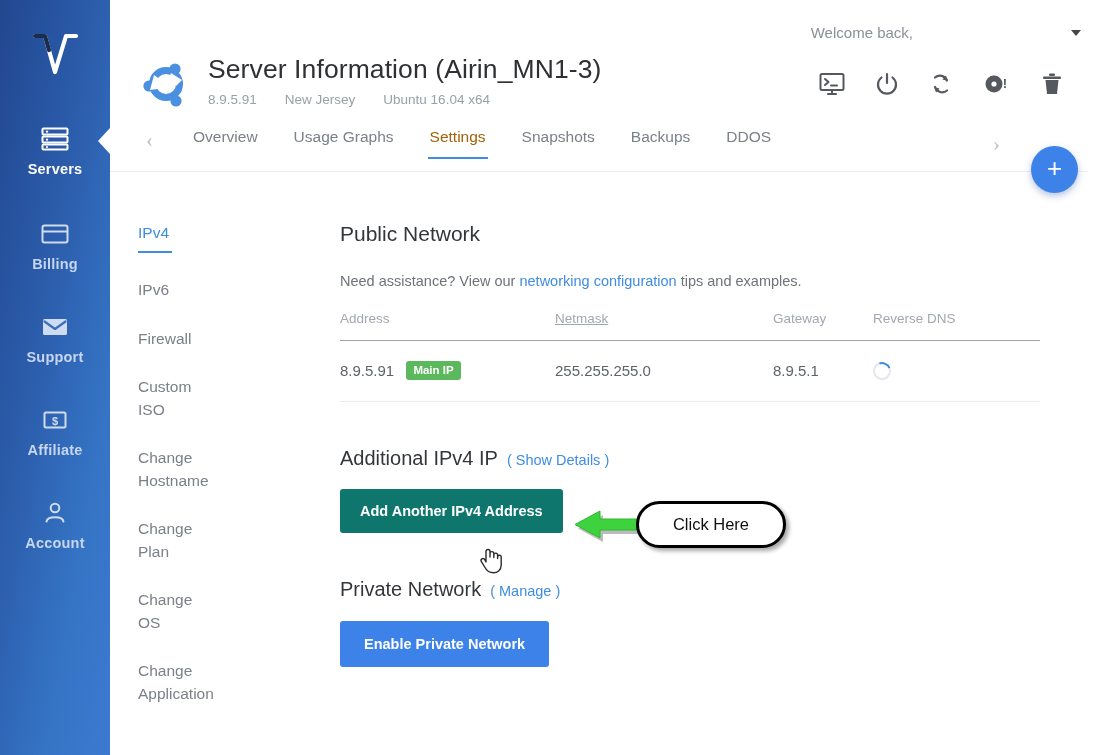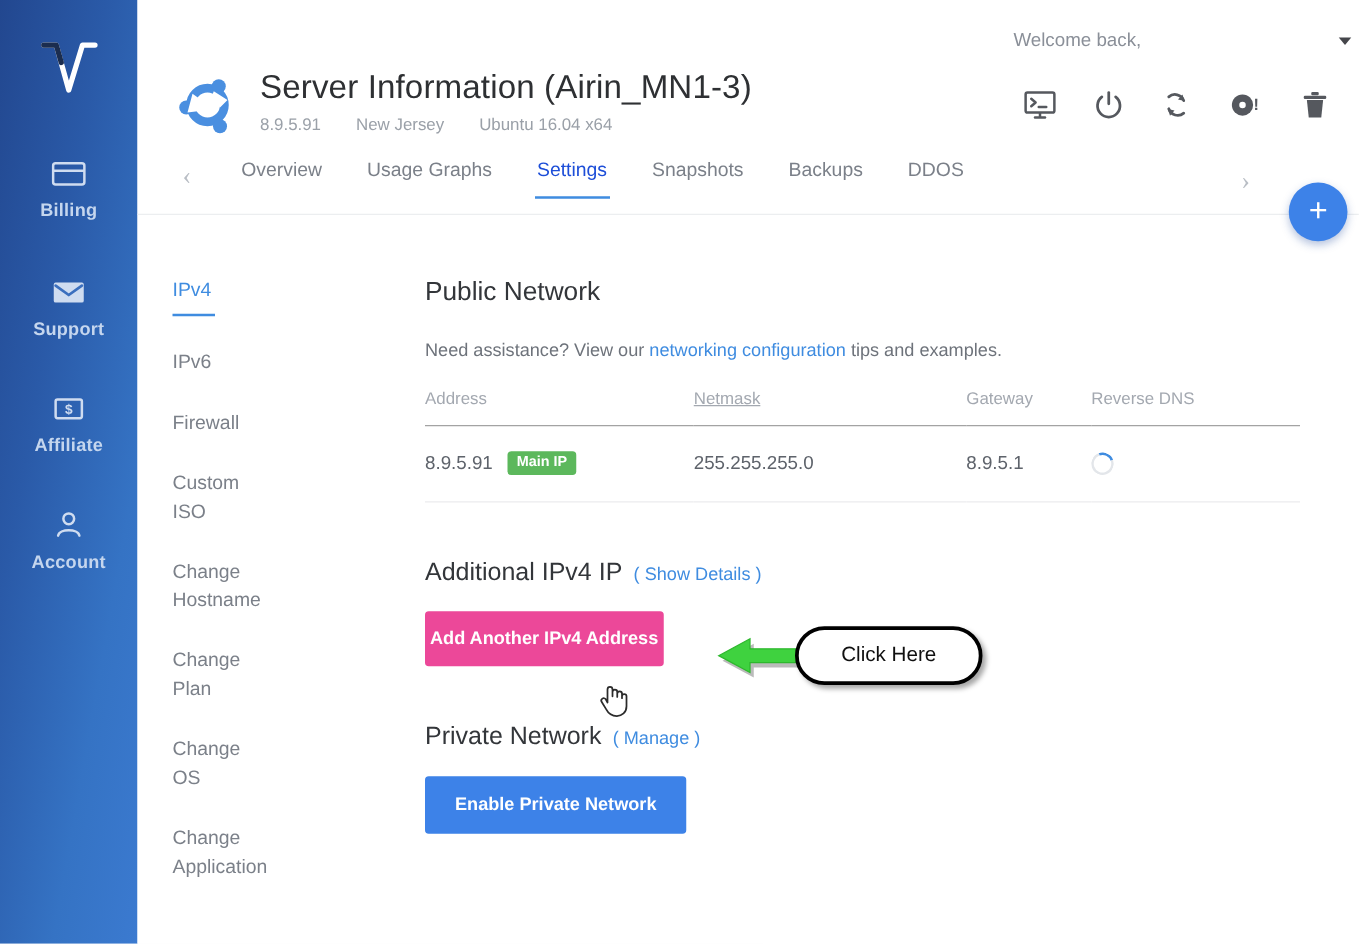--- a/index.html
+++ b/index.html
@@ -80,21 +80,21 @@
   .tab-arrow {
     font-size: 21px; color: #b9bec5; cursor: pointer; padding: 4px 8px; line-height: 1;
     font-family: "Liberation Serif", serif;
   }
   .tab-arrow.right { position: absolute; right: 30px; top: 4px; }
   .tabs { display: flex; gap: 0; margin-left: 14px; }
   .tab {
     font-size: 15.5px; color: #7b8089; padding: 2px 18px 13px 18px;
     cursor: pointer; position: relative; white-space: nowrap;
   }
-  .tab.active { color: #1d4ed8; }
+  .tab.active { color: #a16207; }
   .tab.active::after {
     content: ""; position: absolute; left: 16px; right: 16px; bottom: 0;
     height: 2.5px; background: #3f8ce0;
   }
   .tabs-rule {
     position: absolute; left: 0; top: 171px; width: 977px; height: 1px; background: #eceef0;
   }
 
   
   .fab {
@@ -152,21 +152,21 @@
   .subhead h3 { font-size: 20px; color: #33363a; font-weight: normal; }
   .subhead .link {
     margin-left: 9px; font-size: 14.5px; color: #3f8ce0; cursor: pointer;
   }
 
   .btn {
     border: none; border-radius: 3px; color: #fff;
     font-size: 14.5px; font-weight: bold; cursor: pointer;
     font-family: "Liberation Sans", sans-serif;
   }
-  .btn-light { background: #ec4899; padding: 0 4px; height: 44px; margin-top: 19px; }
+  .btn-light { background: #0f766e; padding: 0 20px; height: 44px; margin-top: 19px; }
   .btn-solid { background: #3d82e8; padding: 0 24px; height: 46px; margin-top: 20px; text-align: right; }
 
   
   .overlay { position: absolute; left: 0; top: 0; width: 1097px; height: 755px; pointer-events: none; }
   .callout {
     position: absolute; left: 636px; top: 501px; width: 150px; height: 47px;
     background: #fff; border: 3.5px solid #000; border-radius: 24px;
     display: flex; align-items: center; justify-content: center;
     font-size: 16.5px; color: #101010; font-weight: normal;
     box-shadow: 3px 3px 4px rgba(0,0,0,.35);
@@ -179,20 +179,34 @@
 <div id="app">
 
   <nav class="sidebar">
     <div class="brand-logo">
       <svg width="56" height="58" viewBox="0 0 56 58">
         <path d="M8 10 L18 10 L28 46 L39 10 L49 10" fill="none" stroke="#ffffff" stroke-width="4.2" stroke-linecap="round" stroke-linejoin="round"></path>
         <path d="M8 10 L18 10 L22 24" fill="none" stroke="#1b2d4f" stroke-width="4.2" stroke-linecap="round" stroke-linejoin="round"></path>
       </svg>
     </div>
 
+    <a class="nav-item active">
+      <span class="notch"></span>
+      <span class="nav-icon">
+        <svg width="28" height="24" viewBox="0 0 28 24">
+          <rect x="1.5" y="1.5" width="25" height="6" rx="1" fill="none" stroke="#fff" stroke-width="2"></rect>
+          <rect x="1.5" y="9.5" width="25" height="6" rx="1" fill="none" stroke="#fff" stroke-width="2"></rect>
+          <rect x="1.5" y="17.5" width="25" height="5" rx="1" fill="none" stroke="#fff" stroke-width="2"></rect>
+          <circle cx="6" cy="4.6" r="1.2" fill="#fff"></circle>
+            <circle cx="6" cy="12.6" r="1.2" fill="#fff"></circle>
+            <circle cx="6" cy="20" r="1.1" fill="#fff"></circle>
+        </svg>
+      </span>
+      <span class="nav-label">Servers</span>
+    </a>
 
     <a class="nav-item">
       <span class="nav-icon">
         <svg width="28" height="22" viewBox="0 0 28 22">
           <rect x="1.5" y="2.5" width="25" height="17" rx="2" fill="none" stroke="#cfdcf0" stroke-width="2"></rect>
           <line x1="1.5" y1="8.5" x2="26.5" y2="8.5" stroke="#cfdcf0" stroke-width="2"></line>
         </svg>
       </span>
       <span class="nav-label">Billing</span>
     </a>

